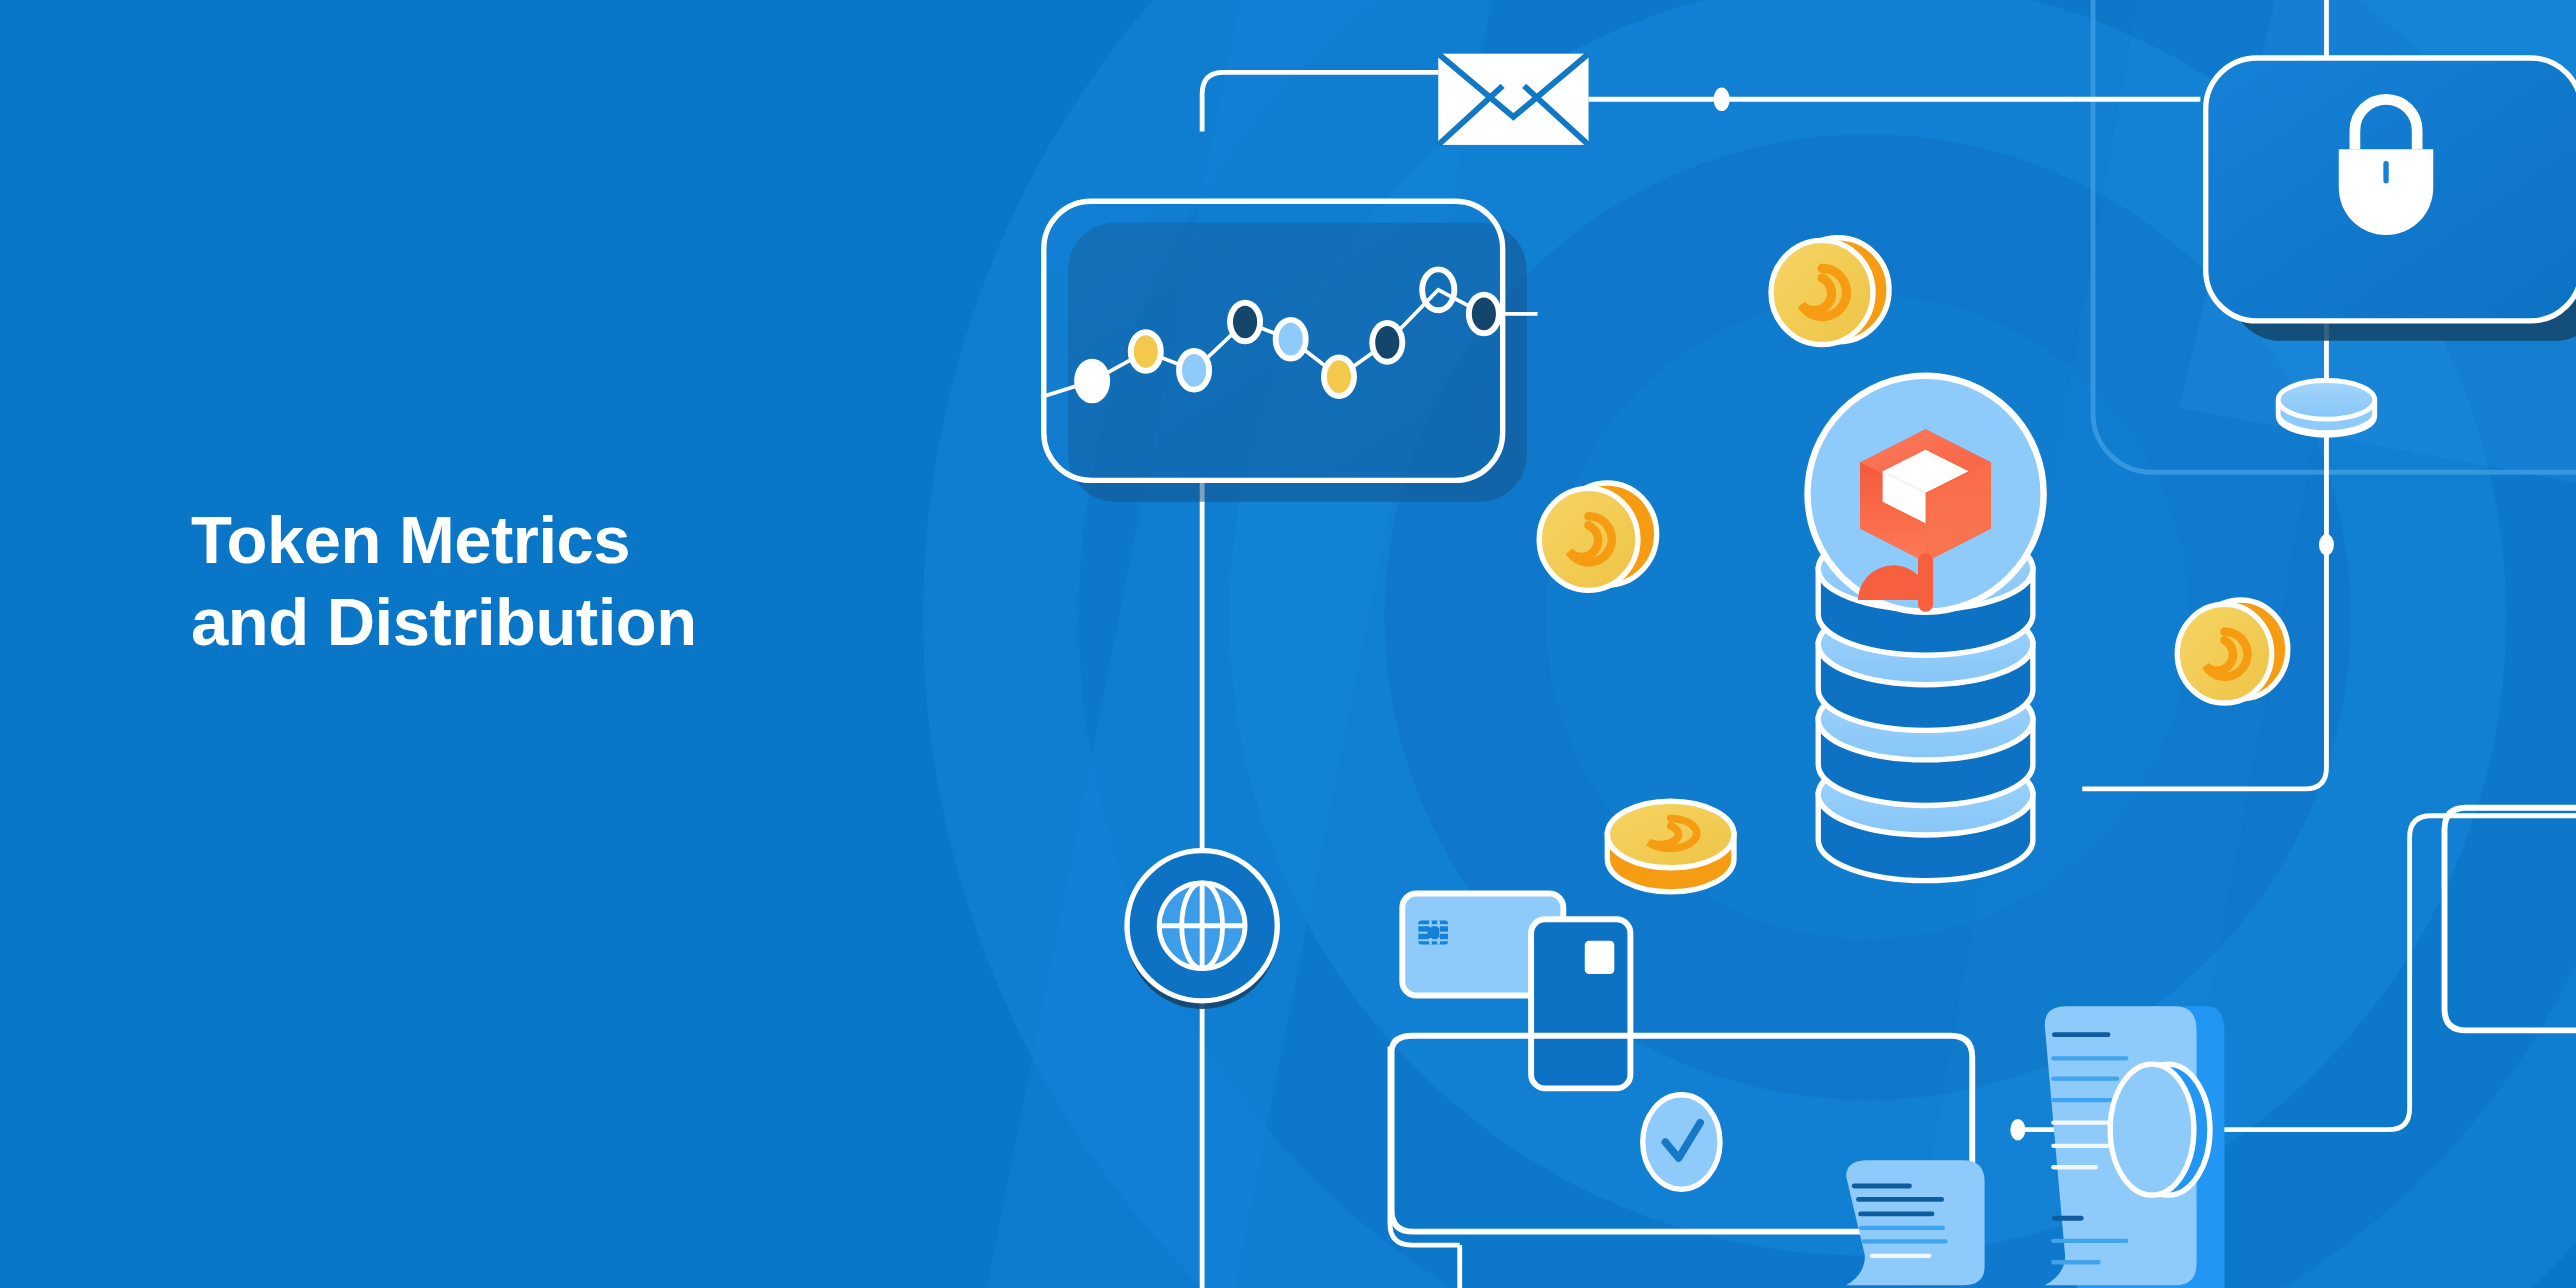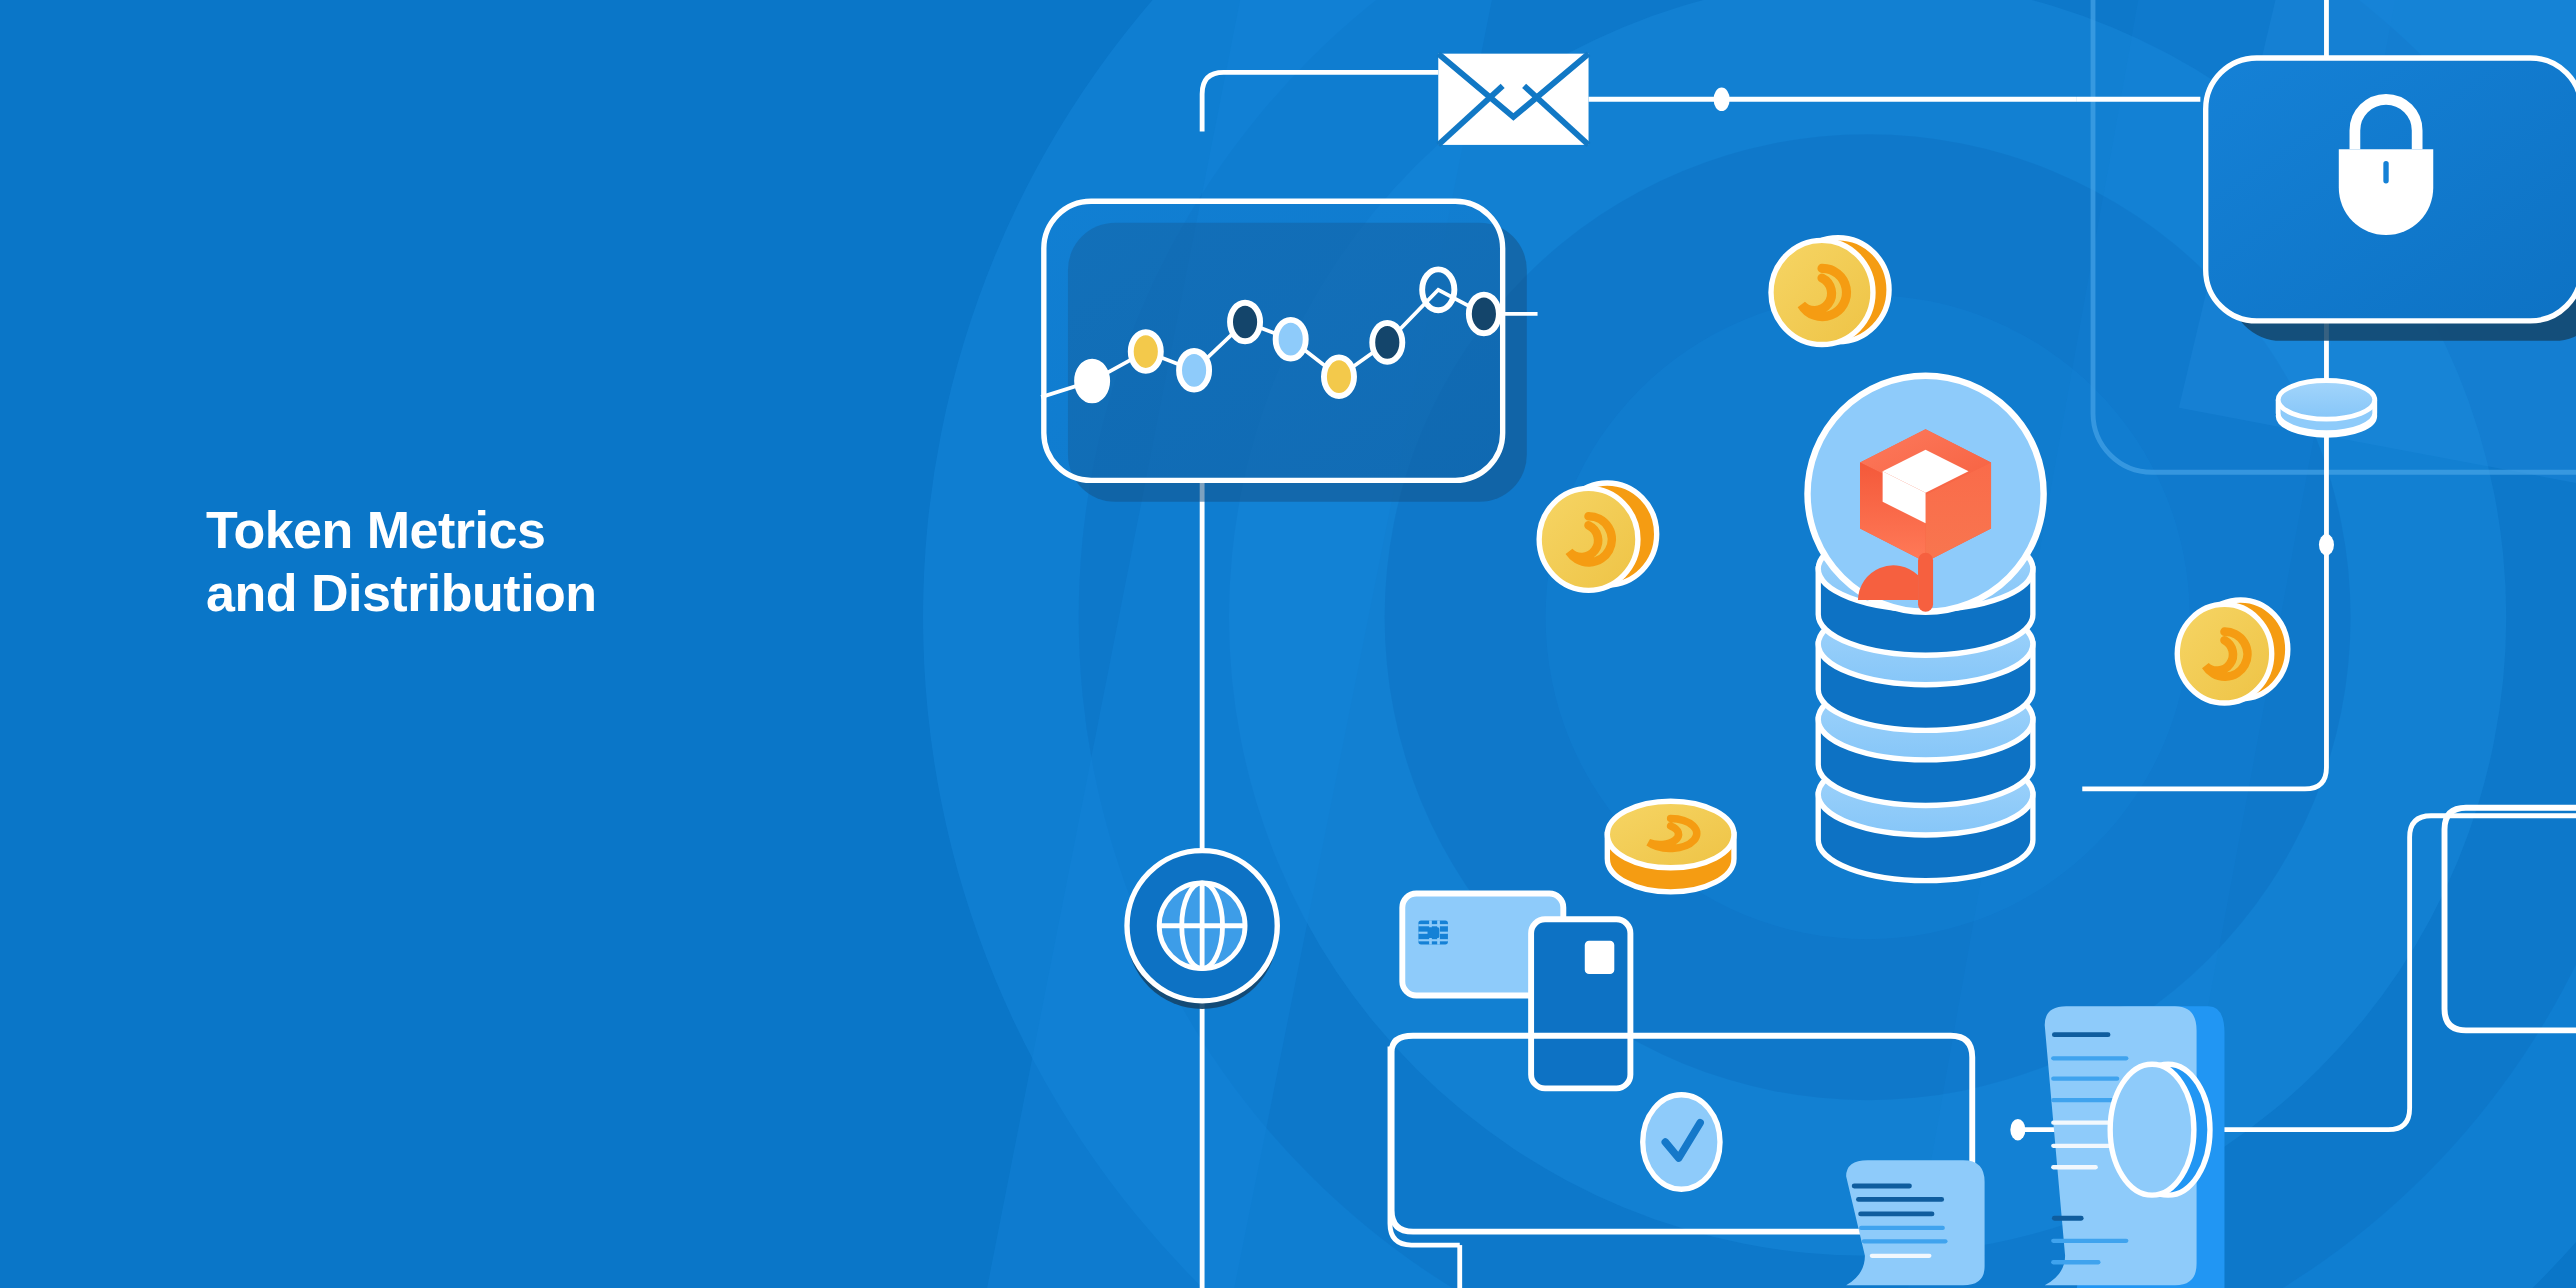--- a/index.html
+++ b/index.html
@@ -7,25 +7,25 @@
   body {
     font-family:"Liberation Sans", sans-serif;
     background:#0a76c8;
     position:relative;
   }
   #stage { position:absolute; inset:0; width:2576px; height:1288px; overflow:hidden; }
   #scene { position:absolute; inset:0; width:100%; height:100%; display:block; }
 
   .hero-title {
     position:absolute;
-    left:206px;
+    left:191px;
     top:499px;
     width:939px;
     color:#ffffff;
-    font-size:52px;
+    font-size:67px;
     line-height:1.22;
     font-weight:700;
     letter-spacing:-0.5px;
     white-space:pre-line;
     z-index:40;
     font-family:"Liberation Sans", sans-serif;
   }
 </style>
 </head>
 <body>

